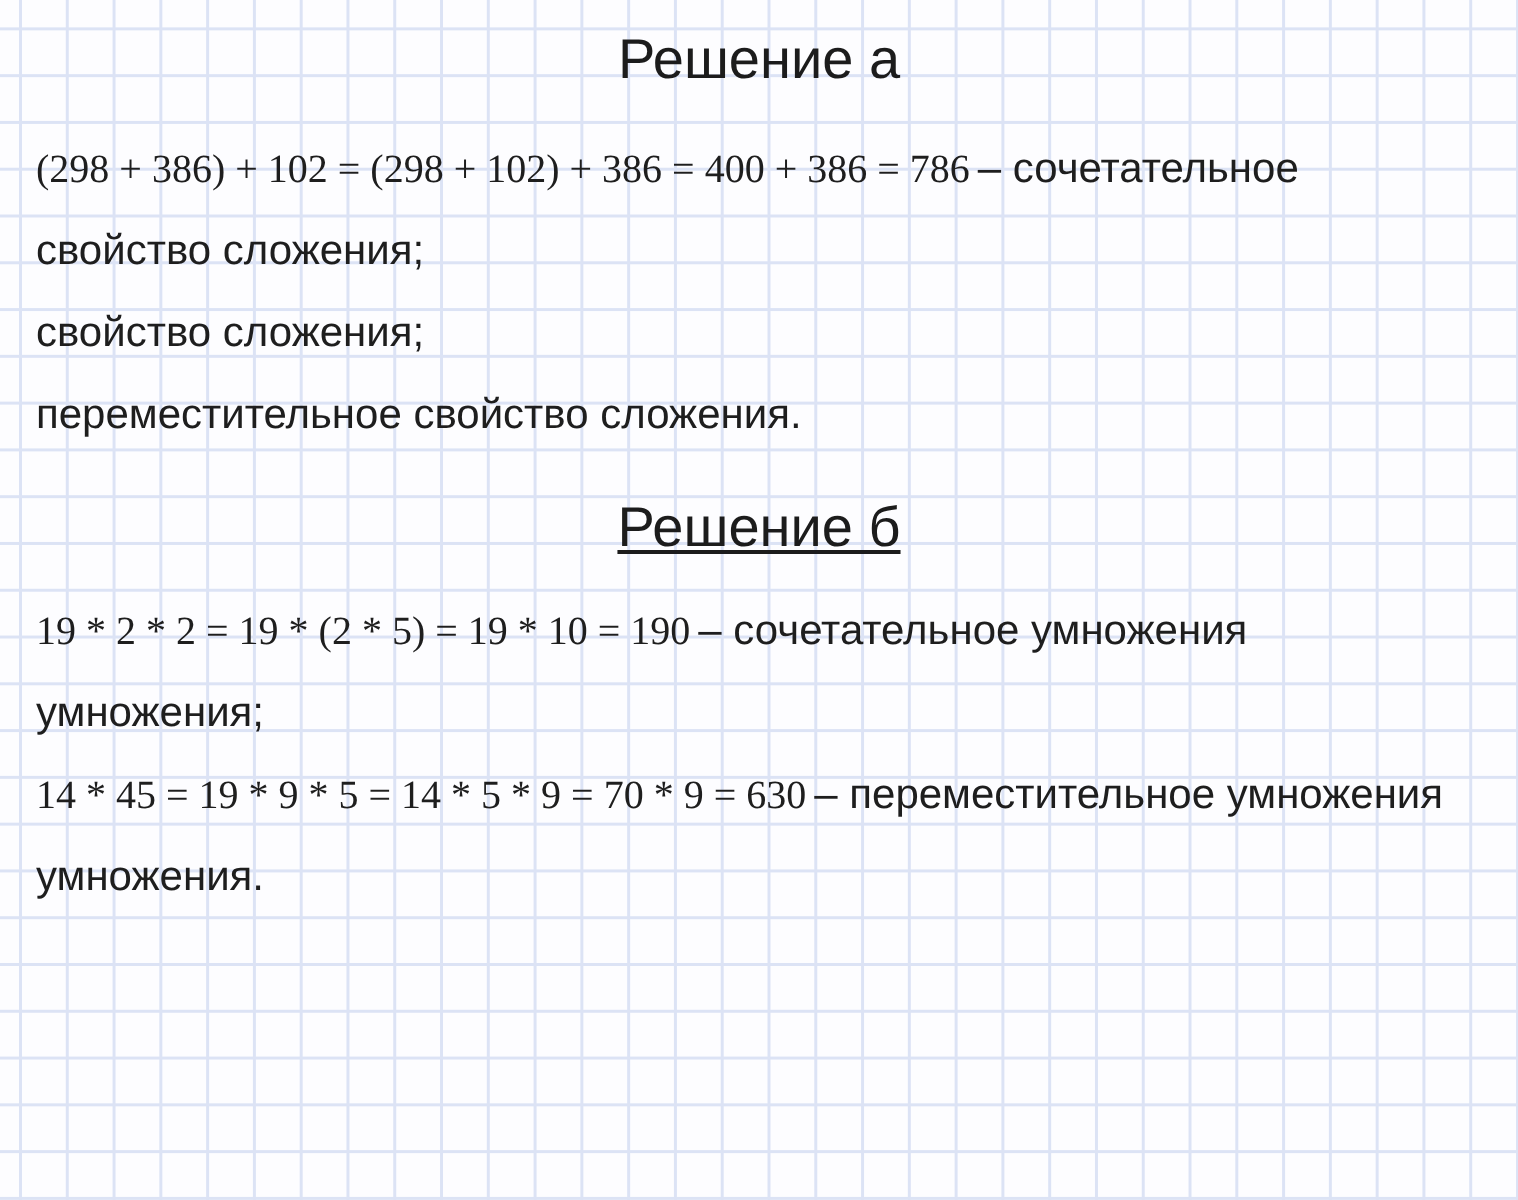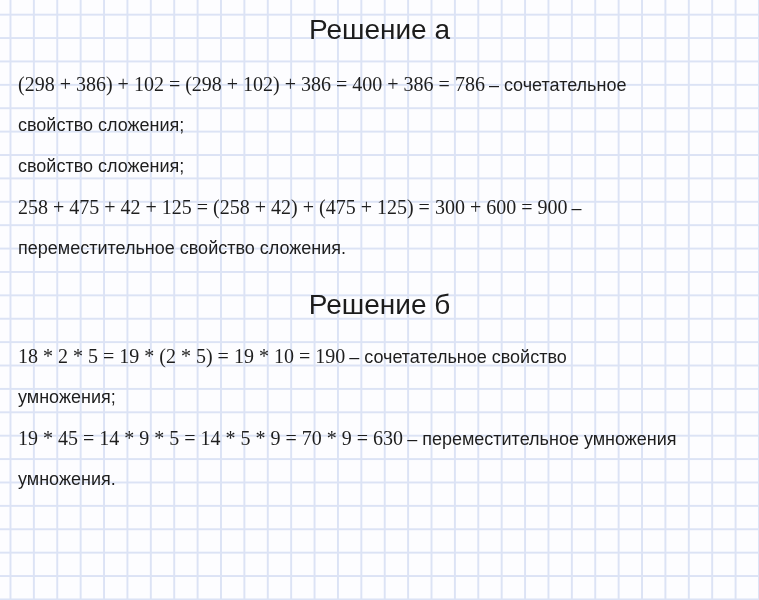--- a/index.html
+++ b/index.html
@@ -20,36 +20,36 @@
   .title {
     margin: 0;
     text-align: center;
     font-family: "Liberation Sans", sans-serif;
     font-weight: 500;
     font-size: 28px;
     line-height: 34px;
     color: #1c1c1c;
   }
   .title-a { padding-top: 13px; }
-  .title-b { margin-top: 19px; }
+  .title-b { margin-top: 19px; text-decoration: underline; }
   .lines { padding: 0 6px 0 18px; }
   .lines-a { margin-top: 17px; }
   .lines-b { margin-top: 14px; }
   .line {
     height: 41px;
     line-height: 41px;
     white-space: nowrap;
   }
   .math {
     font-family: "Liberation Serif", serif;
     font-size: 20px;
   }
   .note {
     font-family: "Liberation Sans", sans-serif;
-    font-size: 18px;
+    font-size: 21px;
   }
 </style>
 </head>
 <body>
 
 <div class="page">
 
   <h1 class="title title-a">Решение а</h1>
 
   <div class="lines lines-a">
@@ -57,40 +57,36 @@
       <span class="math">(298 + 386) + 102 = (298 + 102) + 386 = 400 + 386 = 786</span>
       <span class="note">– сочетательное</span>
     </div>
     <div class="line">
       <span class="note">свойство сложения;</span>
     </div>
     <div class="line">
       <span class="note">свойство сложения;</span>
     </div>
     <div class="line">
-      <span class="math">258 + 475 + 42 + 125 = (258 + 42) + (475 + 125) = 300 + 600 = 900</span>
-      <span class="note">–</span>
-    </div>
-    <div class="line">
       <span class="note">переместительное свойство сложения.</span>
     </div>
   </div>
 
   <h1 class="title title-b">Решение б</h1>
 
   <div class="lines lines-b">
     <div class="line">
-      <span class="math">18 * 2 * 5 = 19 * (2 * 5) = 19 * 10 = 190</span>
-      <span class="note">– сочетательное свойство</span>
+      <span class="math">19 * 2 * 2 = 19 * (2 * 5) = 19 * 10 = 190</span>
+      <span class="note">– сочетательное умножения</span>
     </div>
     <div class="line">
       <span class="note">умножения;</span>
     </div>
     <div class="line">
-      <span class="math">19 * 45 = 14 * 9 * 5 = 14 * 5 * 9 = 70 * 9 = 630</span>
+      <span class="math">14 * 45 = 19 * 9 * 5 = 14 * 5 * 9 = 70 * 9 = 630</span>
       <span class="note">– переместительное умножения</span>
     </div>
     <div class="line">
       <span class="note">умножения.</span>
     </div>
   </div>
 
 </div>
 
 </body></html>

